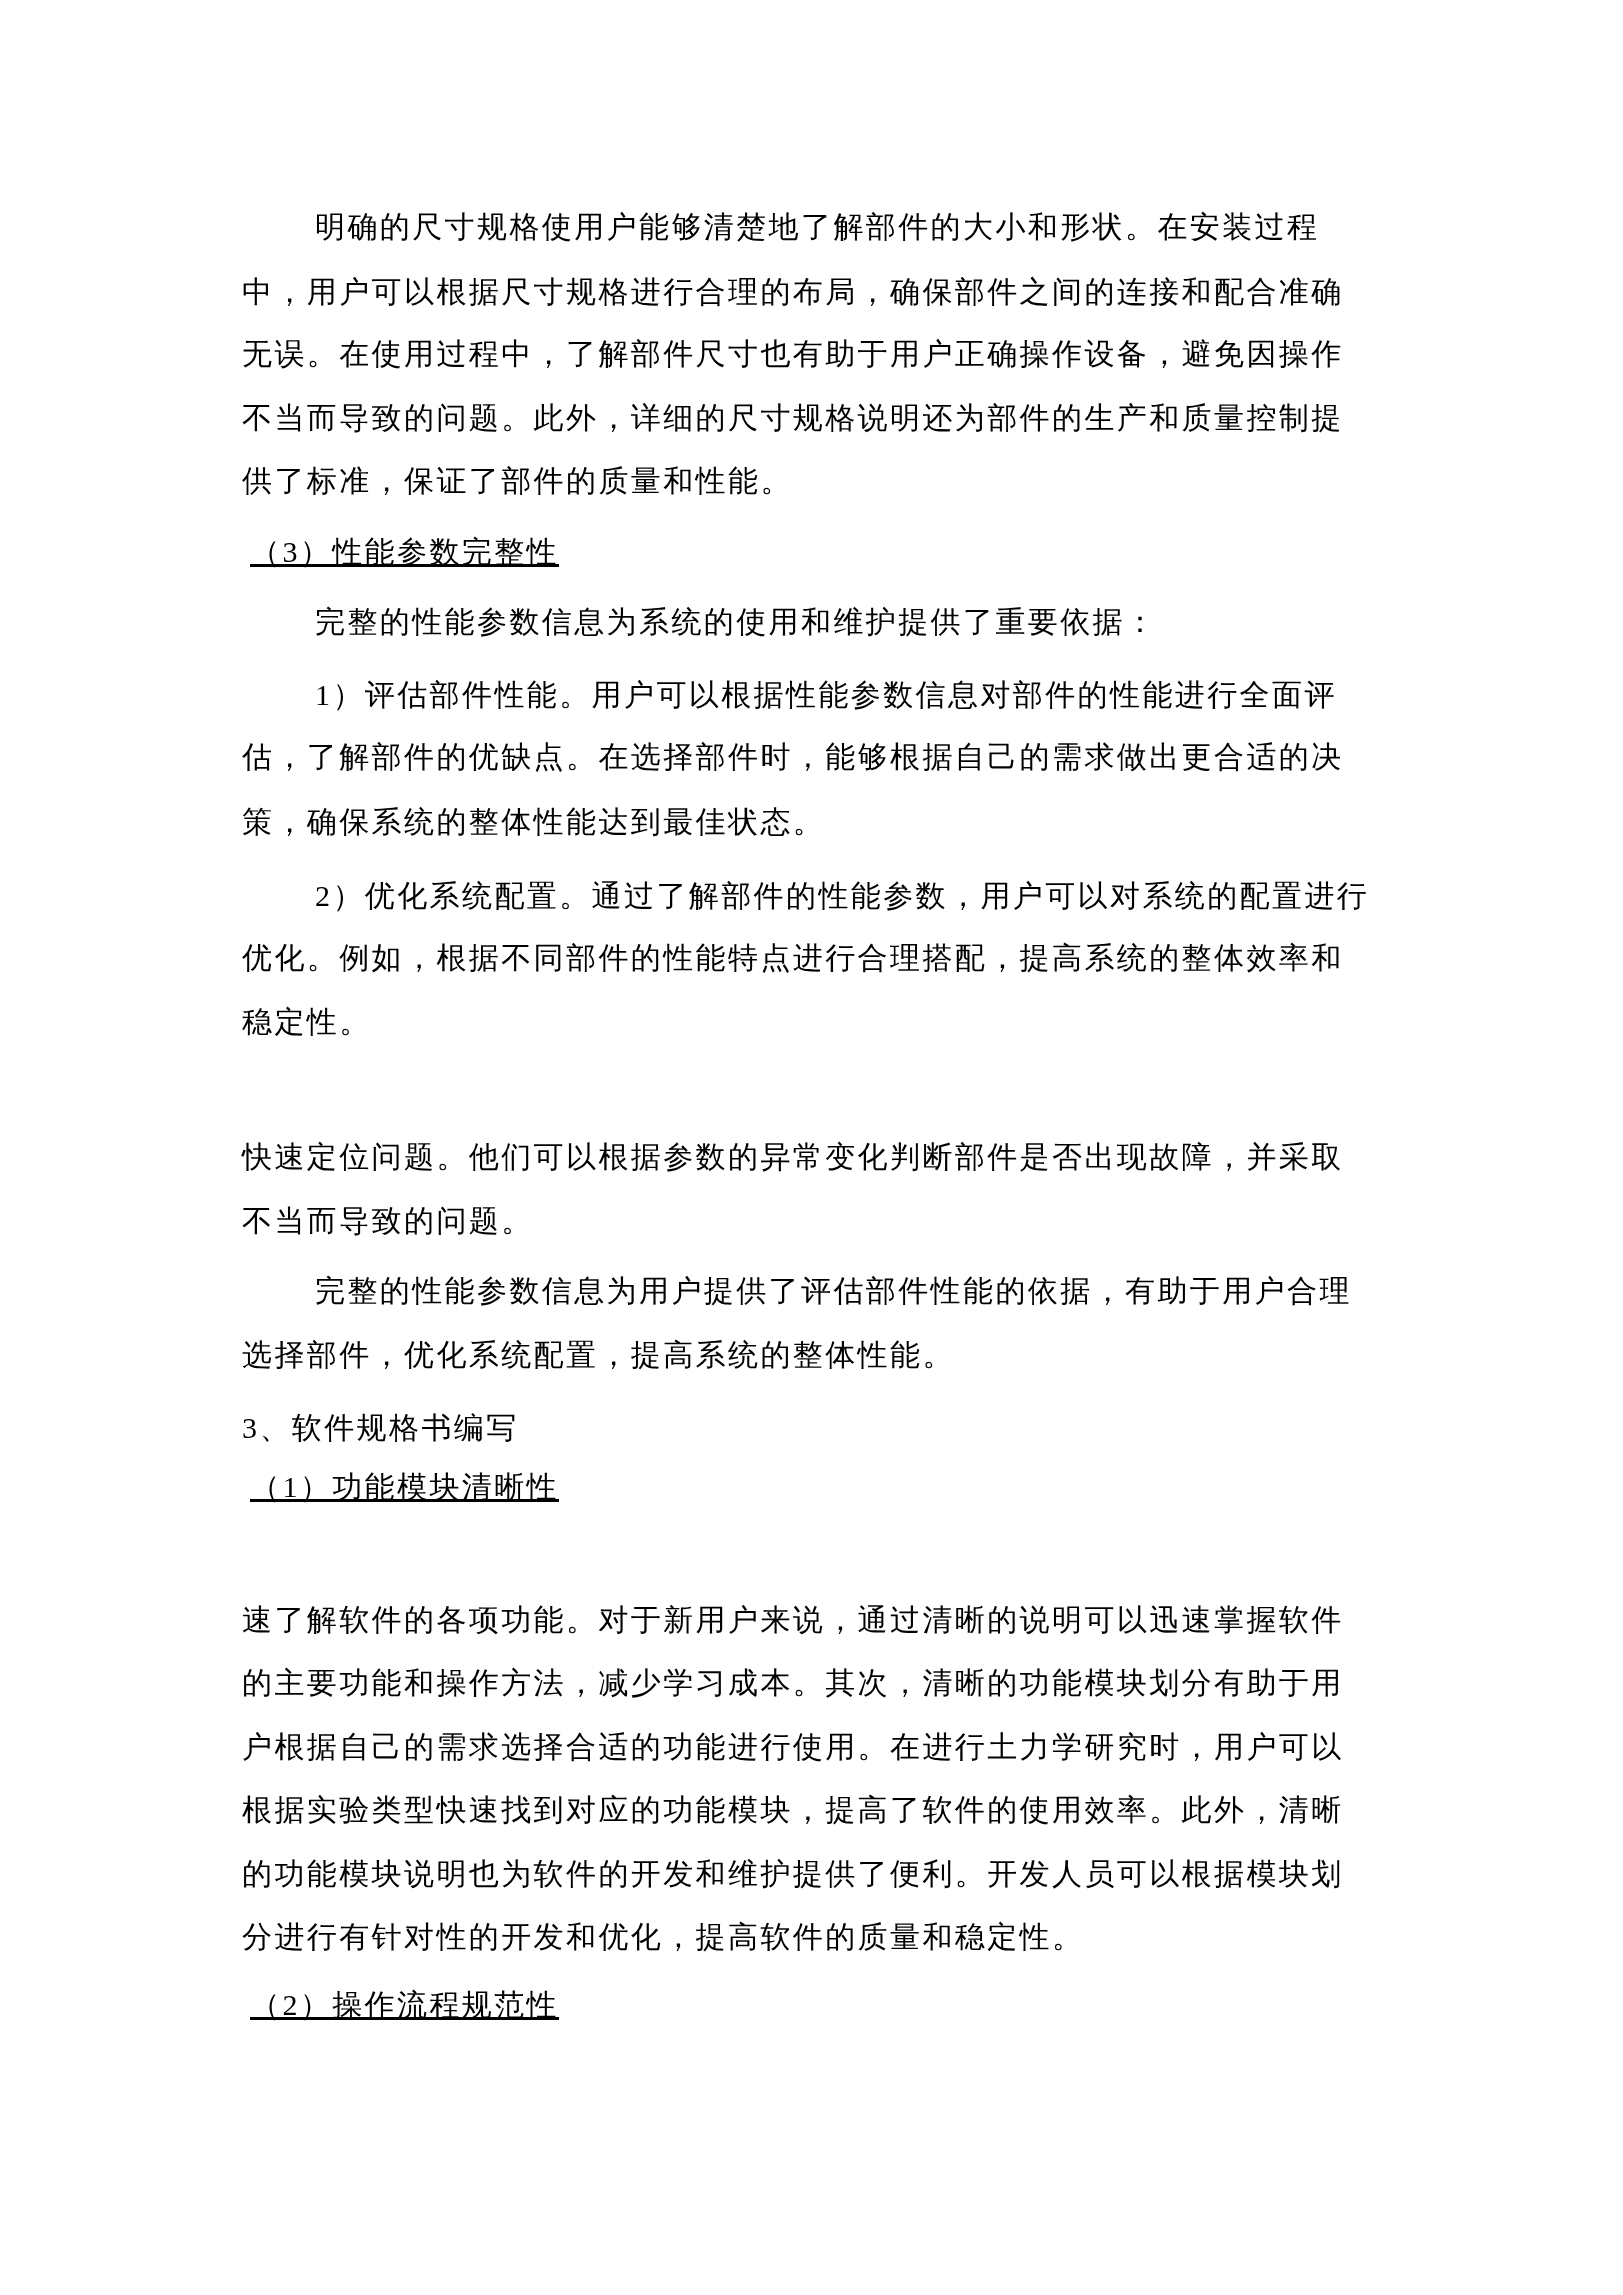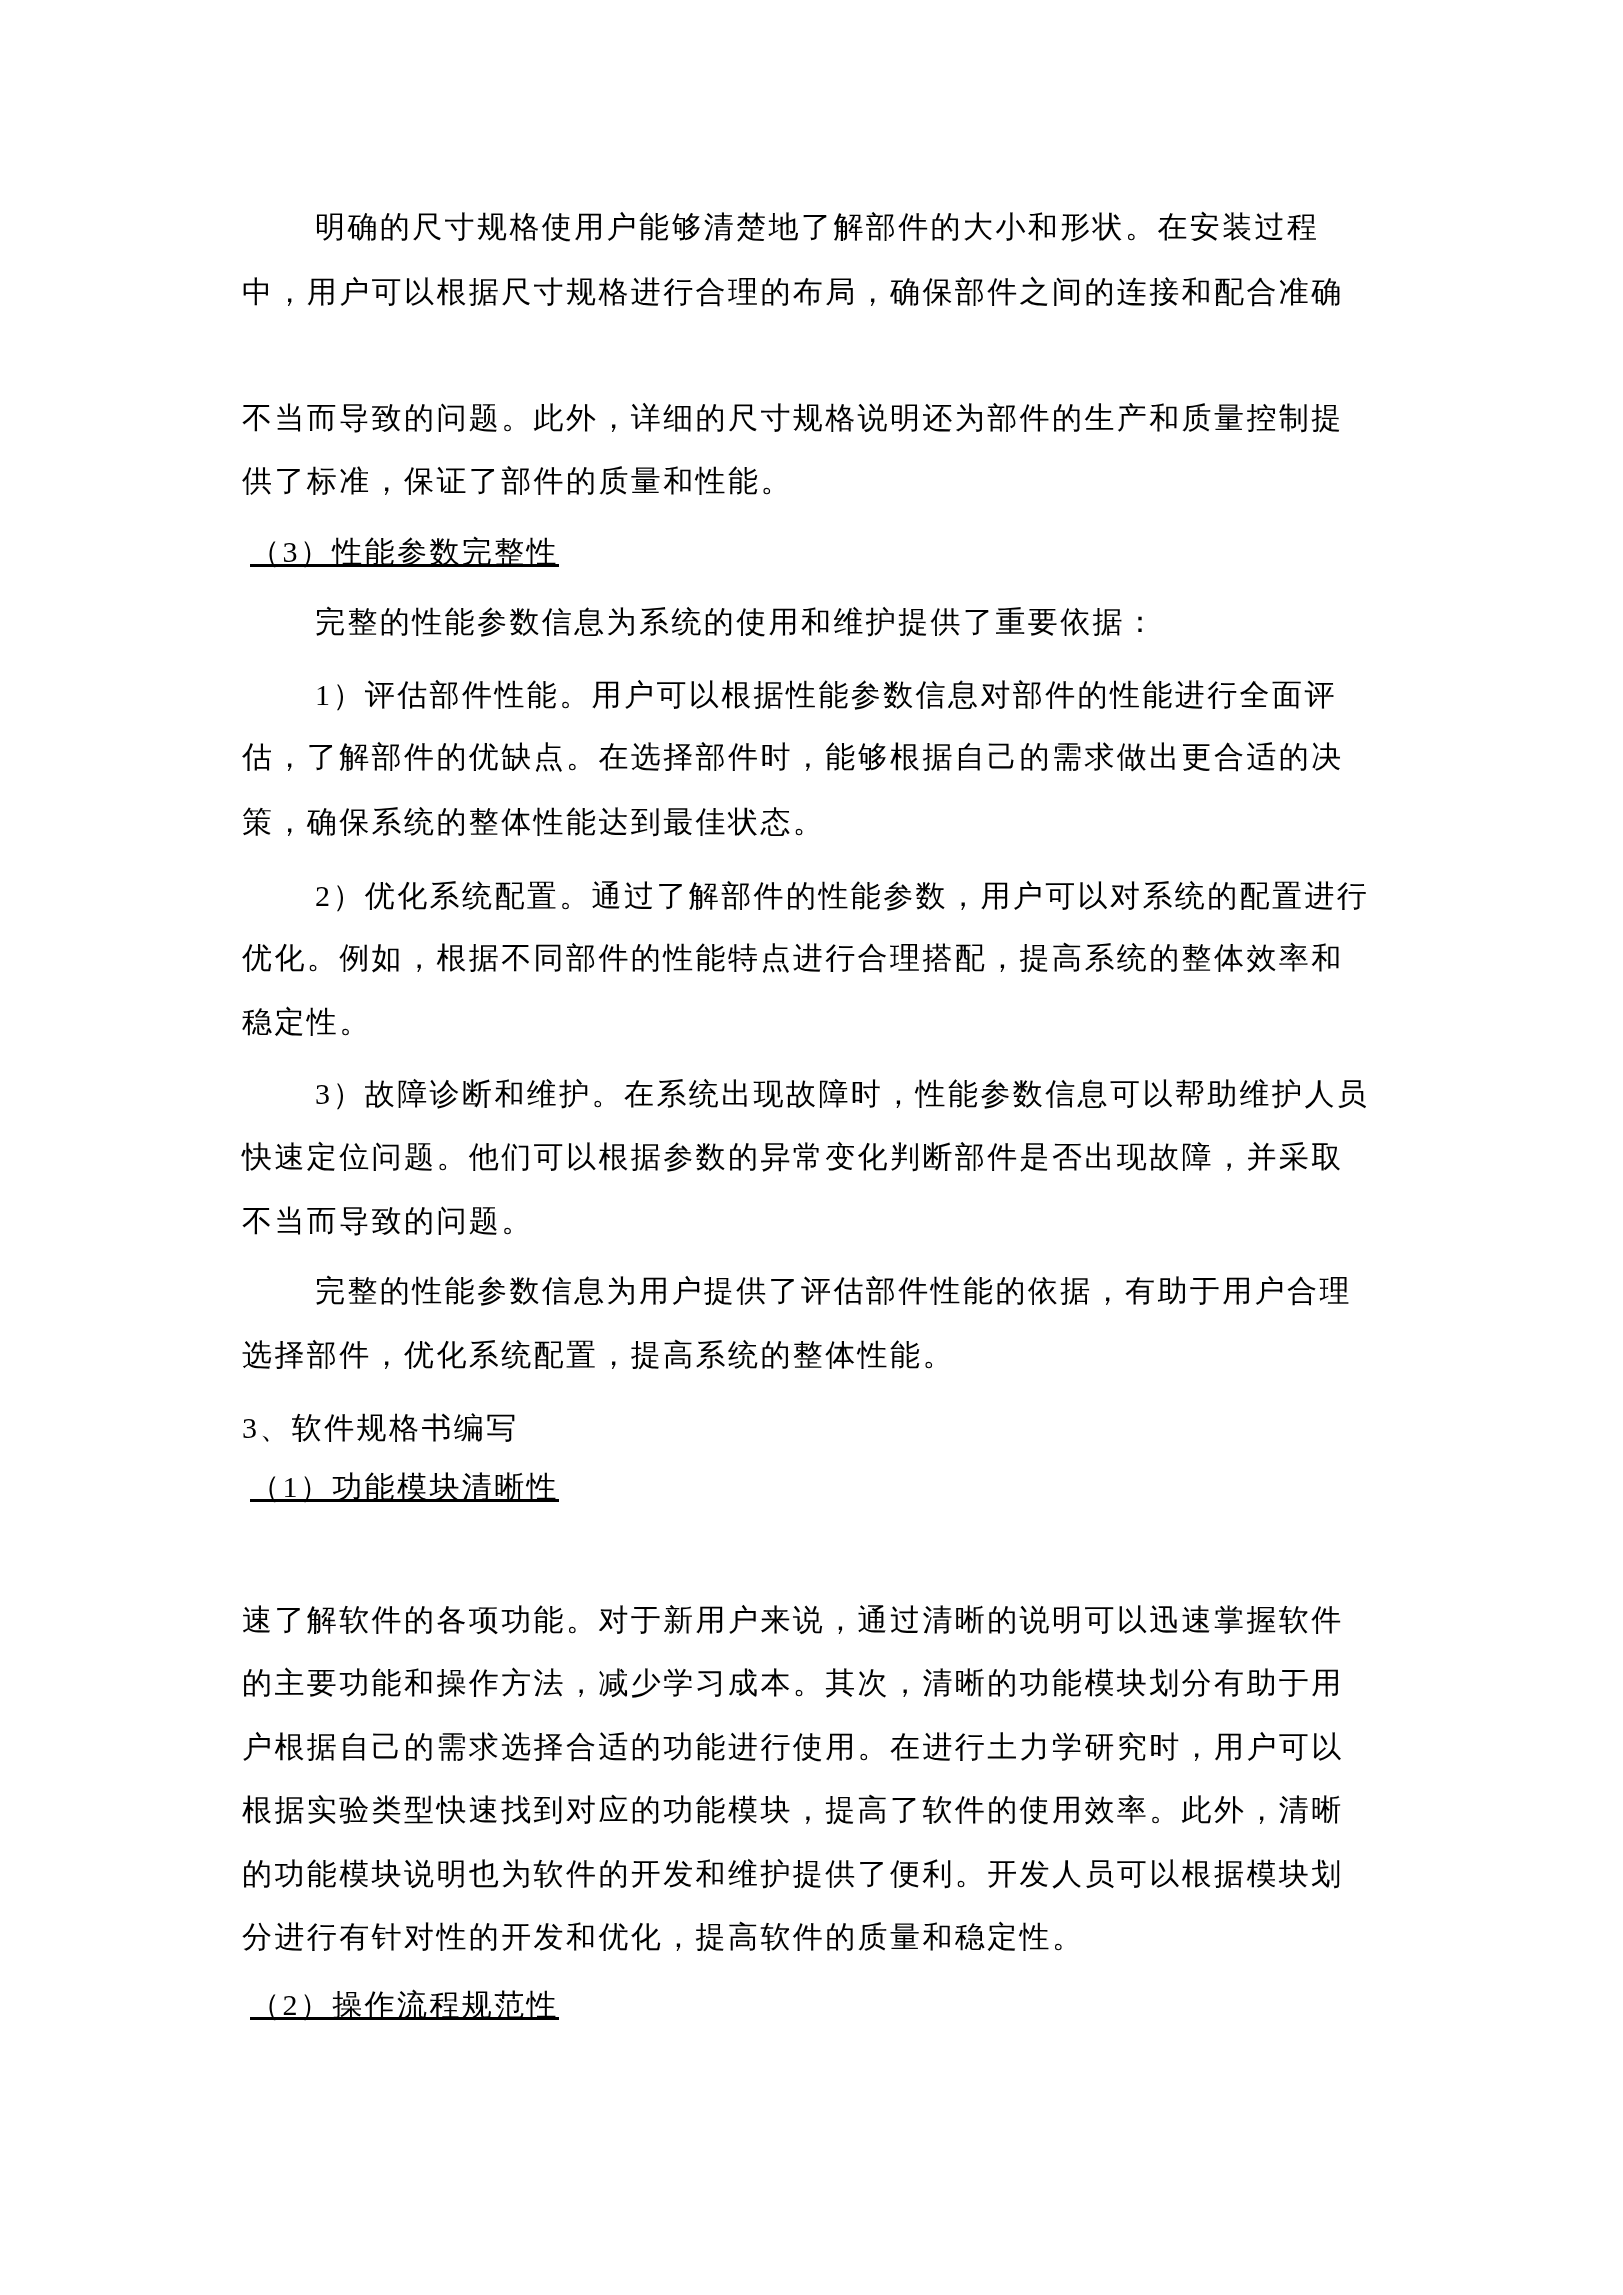--- a/index.html
+++ b/index.html
@@ -41,36 +41,36 @@
     text-decoration: underline;
   }
 </style>
 </head>
 <body>
 
 <div class="page">
 
   <div class="line indent" style="top:207px">明确的尺寸规格使用户能够清楚地了解部件的大小和形状。在安装过程</div>
   <div class="line" style="top:272px">中，用户可以根据尺寸规格进行合理的布局，确保部件之间的连接和配合准确</div>
+  <div class="line" style="top:334px">无误。在使用过程中，了解部件尺寸也有助于用户正确操作设备，避免因操作</div>
   <div class="line" style="top:398px">不当而导致的问题。此外，详细的尺寸规格说明还为部件的生产和质量控制提</div>
   <div class="line" style="top:461px">供了标准，保证了部件的质量和性能。</div>
 
   <div class="line heading-sub" style="top:532px">（3）性能参数完整性</div>
 
   <div class="line indent" style="top:602px">完整的性能参数信息为系统的使用和维护提供了重要依据：</div>
 
   <div class="line indent" style="top:675px">1）评估部件性能。用户可以根据性能参数信息对部件的性能进行全面评</div>
   <div class="line" style="top:737px">估，了解部件的优缺点。在选择部件时，能够根据自己的需求做出更合适的决</div>
   <div class="line" style="top:802px">策，确保系统的整体性能达到最佳状态。</div>
 
   <div class="line indent" style="top:876px">2）优化系统配置。通过了解部件的性能参数，用户可以对系统的配置进行</div>
   <div class="line" style="top:938px">优化。例如，根据不同部件的性能特点进行合理搭配，提高系统的整体效率和</div>
   <div class="line" style="top:1002px">稳定性。</div>
 
-  <div class="line indent" style="top:1074px">3）故障诊断和维护。在系统出现故障时，性能参数信息可以帮助维护人员</div>
   <div class="line" style="top:1137px">快速定位问题。他们可以根据参数的异常变化判断部件是否出现故障，并采取</div>
   <div class="line" style="top:1201px">不当而导致的问题。</div>
 
   <div class="line indent" style="top:1271px">完整的性能参数信息为用户提供了评估部件性能的依据，有助于用户合理</div>
   <div class="line" style="top:1335px">选择部件，优化系统配置，提高系统的整体性能。</div>
 
   <div class="line" style="top:1408px">3、软件规格书编写</div>
 
   <div class="line heading-sub" style="top:1467px">（1）功能模块清晰性</div>
 

